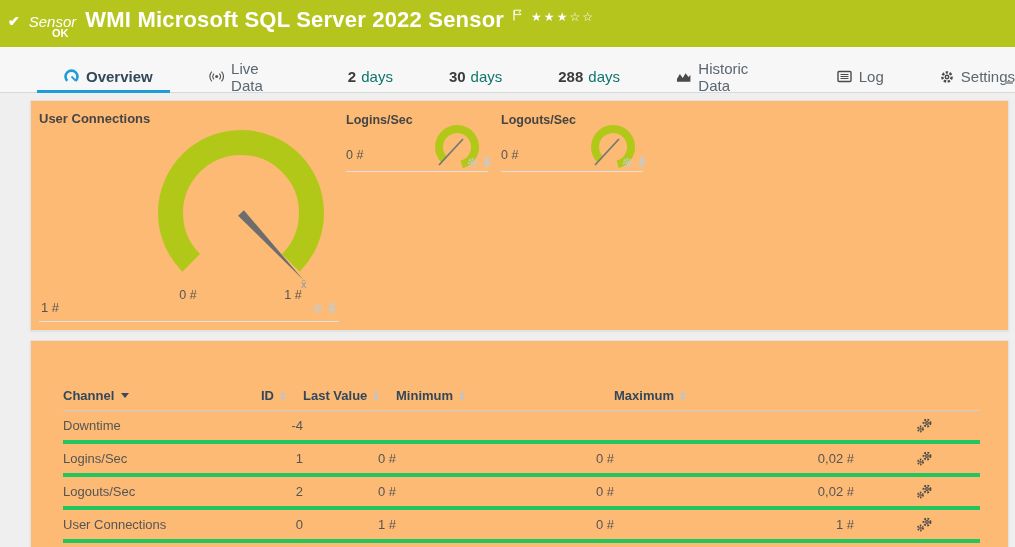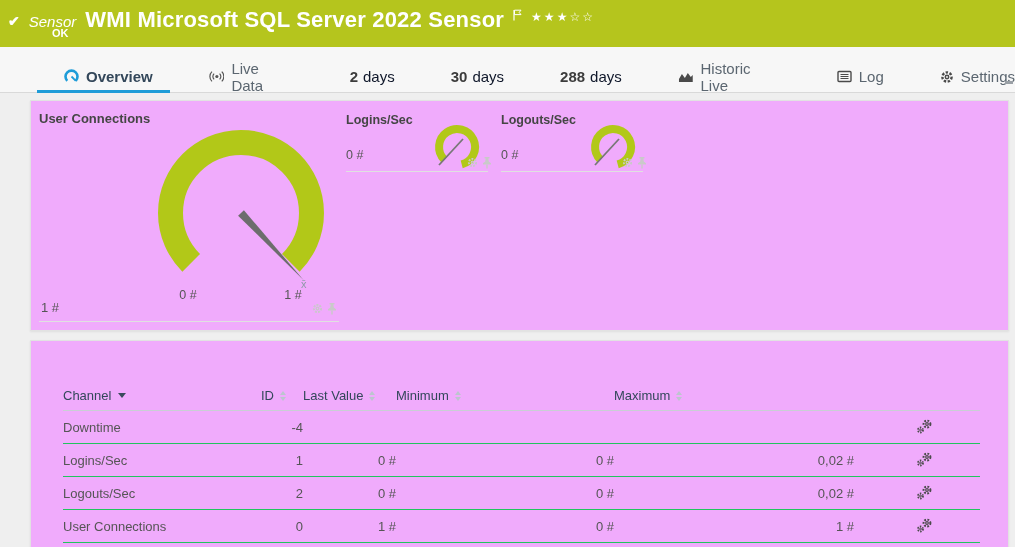--- a/index.html
+++ b/index.html
@@ -20,28 +20,28 @@
   .status{ position:absolute; left:52px; top:27px; font-size:11px; font-weight:bold; }
 
   
   .tabstrip{
     position:relative; background:#f7f7f7; border-bottom:1px solid #d9d9d9;
     height:46px; padding:14px 0 0 64px; display:flex; gap:56px; align-items:center;
   }
   .tab{ position:relative; display:flex; align-items:center; gap:7px;
         font-size:15px; color:#5b6670; cursor:pointer; height:31px; }
   .tab .num{ font-weight:bold; color:#3c3c3c; margin-right:-2px; }
-  .tab .word{ color:#0f172a; }
+  .tab .word{ color:#0f766e; }
   .tab.active{ color:#33475a; font-weight:bold; }
   .tab.active::after{ content:""; position:absolute; left:-27px; right:-17px; bottom:-1px;
         height:3px; background:#1e9cd8; }
   .overflow-dash{ position:absolute; right:2px; bottom:8px; width:8px; height:3px; background:#9aa0a6; }
 
   
-  .panel{ position:absolute; left:30px; width:979px; background:#f0abfc;
+  .panel{ position:absolute; left:30px; width:979px; background:#fdba74;
           border:1px solid #e2e2e2; box-shadow:0 1px 2px rgba(0,0,0,.07); }
   .panel-gauges{ top:100px; height:231px; }
   .panel-table{ top:340px; height:229px; }
 
   
   .g-title{ position:absolute; font-size:13px; font-weight:bold; color:#454545; }
   .t-user{ left:8px; top:10px; }
   .t-logins{ left:315px; top:12px; font-size:12.5px; }
   .t-logouts{ left:470px; top:12px; font-size:12.5px; }
   .bigsvg{ position:absolute; left:118px; top:24px; width:200px; height:172px; cursor:pointer; }
@@ -59,33 +59,33 @@
   .gi-logouts{ left:591px; top:55px; }
   .ghr{ position:absolute; height:1px; background:#e0e0e0; }
   .hr-big{ left:8px; top:220px; width:300px; }
   .hr-logins{ left:315px; top:70px; width:142px; }
   .hr-logouts{ left:470px; top:70px; width:142px; }
 
   
   .thead{ position:absolute; top:40px; left:32px; right:28px; height:30px;
     display:grid; grid-template-columns:198px 42px 93px 218px 240px 1fr;
     align-items:center; border-bottom:1px solid #c9ced4;
-    font-size:13px; font-weight:normal; color:#33475a; }
+    font-size:13px; font-weight:bold; color:#33475a; }
   .th{ display:flex; align-items:center; cursor:pointer; }
   .th.r{ justify-content:flex-start; }
   .sort{ display:inline-flex; flex-direction:column; gap:2px; margin-left:6px; }
   .sort i{ width:0; height:0; border-left:3.5px solid transparent; border-right:3.5px solid transparent; }
   .sort .up{ border-bottom:4px solid #bcc5ce; }
   .sort .down{ border-top:4px solid #bcc5ce; }
   .caret-active{ width:0; height:0; margin-left:7px;
     border-left:4px solid transparent; border-right:4px solid transparent;
     border-top:5px solid #3a4a5c; }
   .tbody{ position:absolute; top:70px; left:32px; right:28px; }
   .trow{ display:grid; grid-template-columns:198px 42px 93px 218px 240px 1fr;
-    height:33px; align-items:center; border-bottom:1px solid #22c55e;
+    height:33px; align-items:center; border-bottom:4px solid #22c55e;
     font-size:13px; color:#555; }
   .td.r{ text-align:right; }
   .icon-cell{ padding-left:62px; display:flex; align-items:center; }
   .icon-cell svg{ cursor:pointer; }
 </style>
 </head>
 <body>
 
 <div class="screen">
 
@@ -132,21 +132,21 @@
       <span class="word">days</span>
     </div>
     <div class="tab">
       <span class="num">288</span>
       <span class="word">days</span>
     </div>
     <div class="tab">
       <svg width="16" height="13" viewBox="0 0 16 13">
         <path d="M1,12 L1,9 4,4 7,8 10,3 13,7 15,5 15,12 Z" fill="#4a4a4a"></path>
       </svg>
-      <span>Historic Live</span>
+      <span>Historic Data</span>
     </div>
     <div class="tab">
       <svg width="15" height="13" viewBox="0 0 15 13">
         <rect x="1" y="1.5" width="13" height="10" rx="1" fill="none" stroke="#4a4a4a" stroke-width="1.4"></rect>
         <line x1="3.5" y1="4.5" x2="11.5" y2="4.5" stroke="#4a4a4a" stroke-width="1"></line>
         <line x1="3.5" y1="6.5" x2="11.5" y2="6.5" stroke="#4a4a4a" stroke-width="1"></line>
         <line x1="3.5" y1="8.5" x2="11.5" y2="8.5" stroke="#4a4a4a" stroke-width="1"></line>
       </svg>
       <span>Log</span>
     </div>

